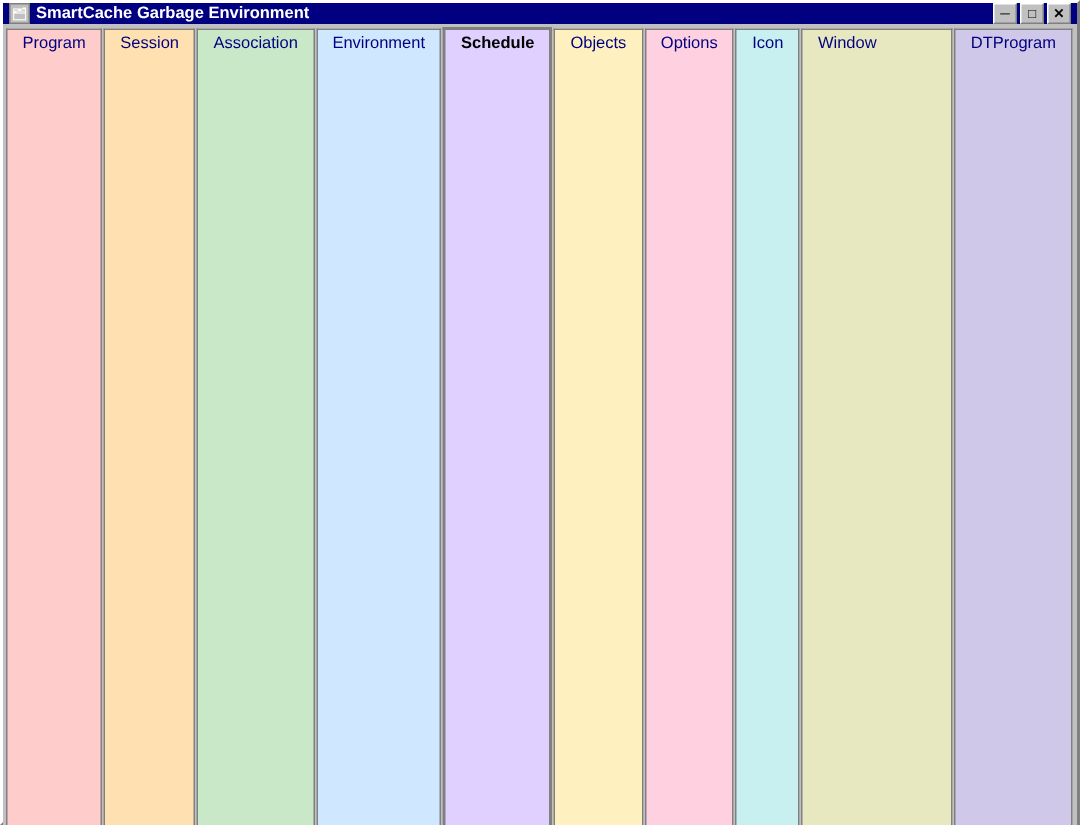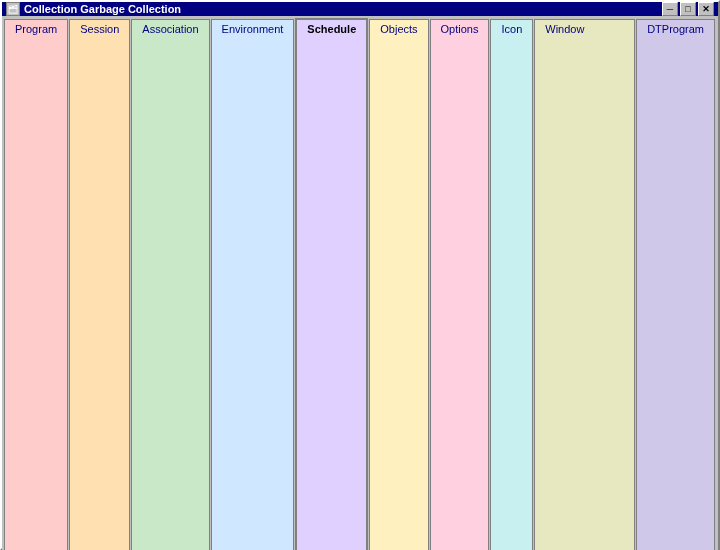--- a/index.html
+++ b/index.html
@@ -104,21 +104,21 @@
     .tab.dtprogram { background: #d0c8e8; }
   </style>
 </head>
 <body>
 
 <div class="window">
 
   <div class="title-bar">
     <div class="title-bar-left">
       <div class="title-icon">🗂</div>
-      <span>Collection Garbage Collection</span>
+      <span>SmartCache Garbage Environment</span>
     </div>
     <div class="title-bar-buttons">
       <div class="title-btn">─</div>
       <div class="title-btn">□</div>
       <div class="title-btn">✕</div>
     </div>
   </div>
 
   <div class="menu-bar">
     <div class="tab program">Program</div>

